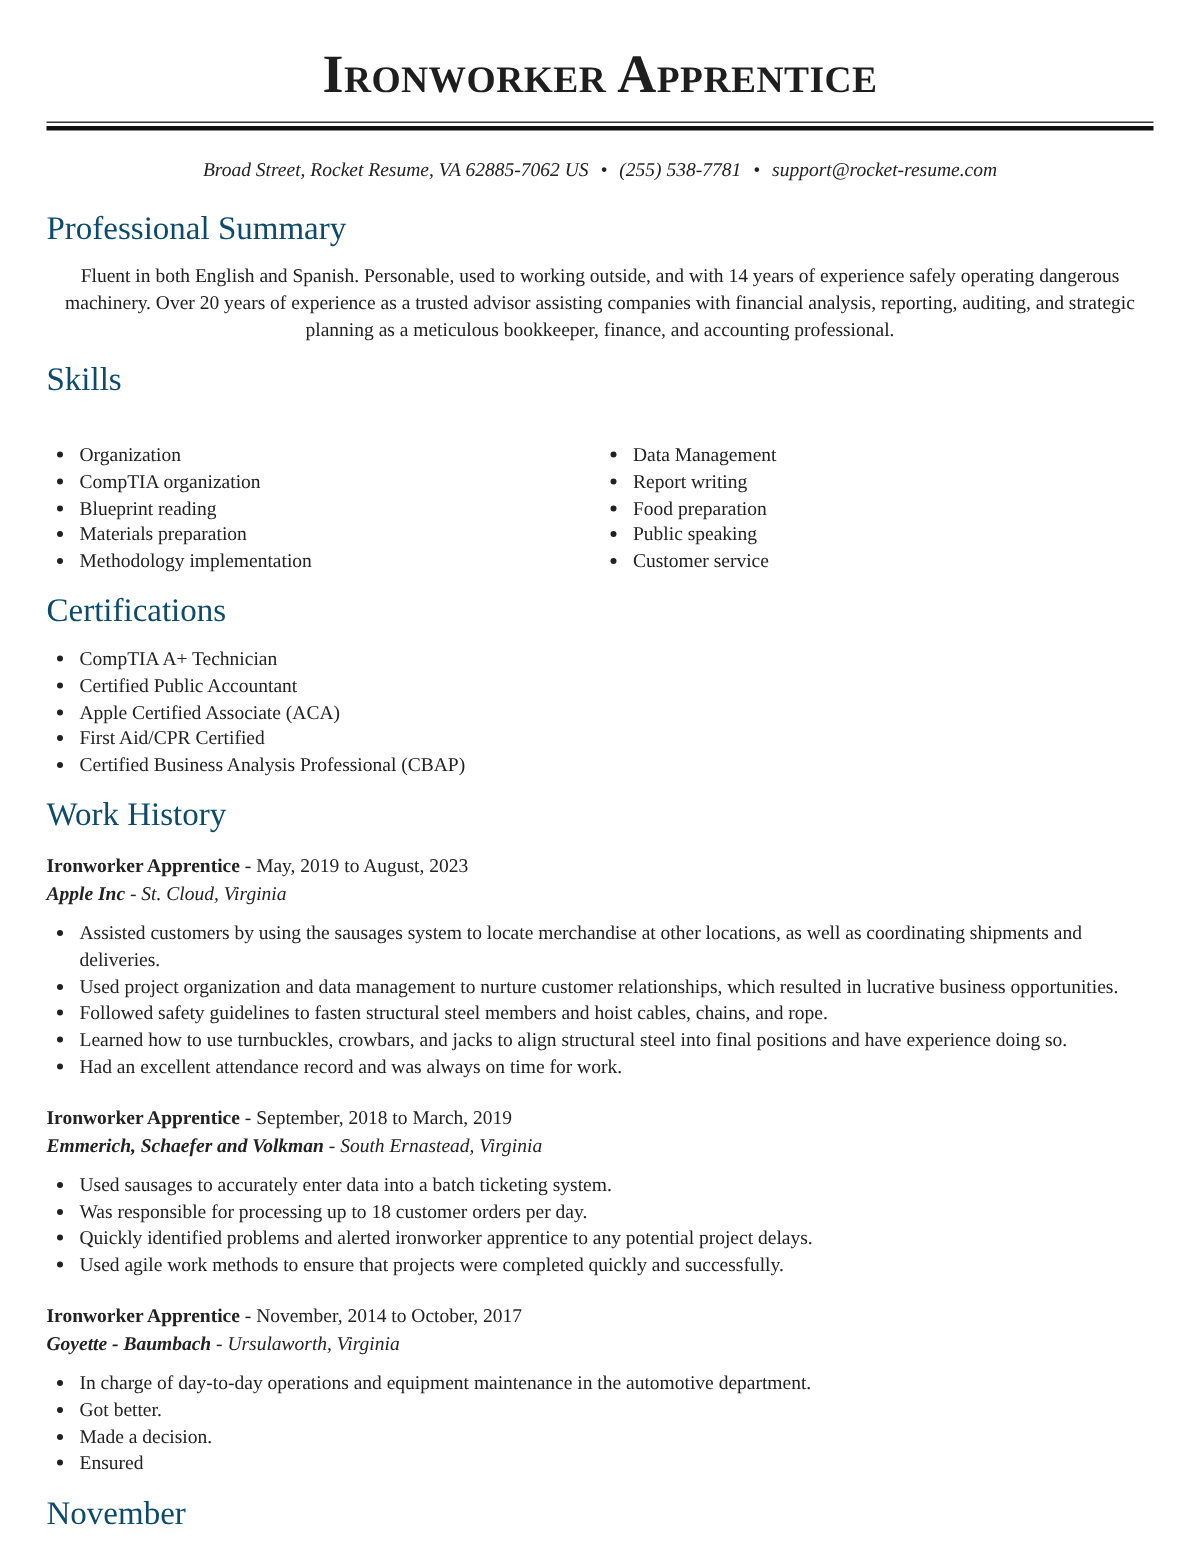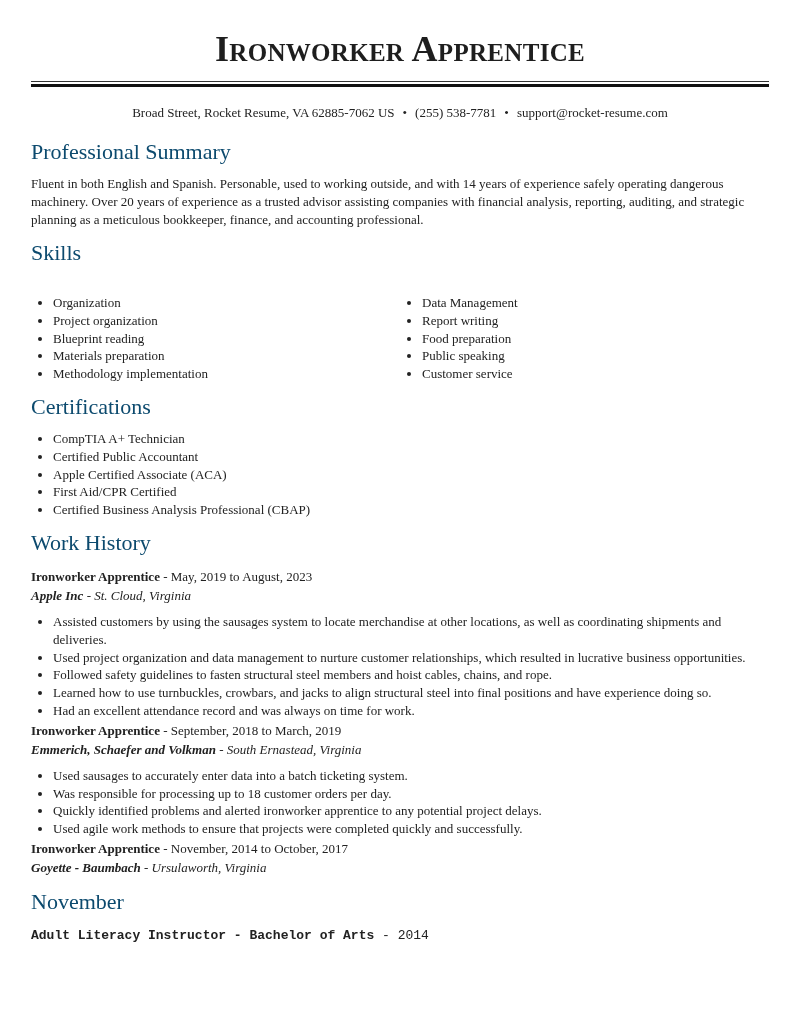--- a/index.html
+++ b/index.html
@@ -10,39 +10,39 @@
   .page { padding: 0 31px; position: relative; }
   .title {
     text-align: center; font-weight: bold; font-variant: small-caps;
     font-size: 36px; letter-spacing: 0.3px; margin: 0; padding-top: 28px;
     line-height: 42px; color: #1e1e1e;
   }
   .rule { margin-top: 11px; }
   .rule .thin { height: 1px; background: #333; }
   .rule .thick { height: 3px; background: #111; margin-top: 2px; }
   .contact {
-    text-align: center; font-size: 13px; margin-top: 17px; line-height: 18px;
+    text-align: center; font-size: 13px; margin-top: 17px; line-height: 18px; font-style: italic;
   }
   .contact .sep { margin: 0 8px; }
   h2 {
     font-weight: normal; font-size: 22px; margin: 0; line-height: 26px; color: #0c4a6e;
   }
   .section-summary h2 { margin-top: 17px; }
-  .summary-text { font-size: 13px; line-height: 18px; margin-top: 10px; }
+  .summary-text { font-size: 13px; line-height: 18px; margin-top: 10px; text-align: center; }
   .section { margin-top: 0; }
   .section-skills h2 { margin-top: 11px; }
   ul { margin: 0; padding-left: 22px; list-style: disc; }
   li { font-size: 13px; line-height: 17.8px; }
   .skills-grid { display: flex; margin-top: 10px; }
   .skills-grid ul { width: 364px; margin-top: 18px; }
   .section-certs h2 { margin-top: 11px; }
   .certs-list { margin-top: 10px; }
   .section-work h2 { margin-top: 11px; }
   .job { margin-top: 11px; }
-  .job + .job { margin-top: 1px; }
+  .job + .job { margin-top: 15px; }
   .job-line1, .job-line2 { font-size: 13px; line-height: 19px; }
   .job-line1 .role { font-weight: bold; }
   .job-line2 .company { font-weight: bold; font-style: italic; }
   .job-line2 .loc { font-style: italic; }
   .job ul { margin-top: 8px; }
   .section-edu h2 { margin-top: 12px; }
   .edu { margin-top: 11px; font-family: Liberation Mono, monospace; }
 </style>
 </head>
 <body>
@@ -63,21 +63,21 @@
   <div class="section section-summary">
     <h2>Professional Summary</h2>
     <div class="summary-text">Fluent in both English and Spanish. Personable, used to working outside, and with 14 years of experience safely operating dangerous machinery. Over 20 years of experience as a trusted advisor assisting companies with financial analysis, reporting, auditing, and strategic planning as a meticulous bookkeeper, finance, and accounting professional.</div>
   </div>
 
   <div class="section section-skills">
     <h2>Skills</h2>
     <div class="skills-grid">
       <ul>
         <li>Organization</li>
-        <li>Project organization</li>
+        <li>CompTIA organization</li>
         <li>Blueprint reading</li>
         <li>Materials preparation</li>
         <li>Methodology implementation</li>
       </ul>
       <ul>
         <li>Data Management</li>
         <li>Report writing</li>
         <li>Food preparation</li>
         <li>Public speaking</li>
         <li>Customer service</li>
@@ -118,20 +118,26 @@
         <li>Used sausages to accurately enter data into a batch ticketing system.</li>
         <li>Was responsible for processing up to 18 customer orders per day.</li>
         <li>Quickly identified problems and alerted ironworker apprentice to any potential project delays.</li>
         <li>Used agile work methods to ensure that projects were completed quickly and successfully.</li>
       </ul>
     </div>
 
     <div class="job">
       <div class="job-line1"><span class="role">Ironworker Apprentice</span><span> - November, 2014 to October, 2017</span></div>
       <div class="job-line2"><span class="company">Goyette - Baumbach</span><span class="loc"> - Ursulaworth, Virginia</span></div>
+      <ul>
+        <li>In charge of day-to-day operations and equipment maintenance in the automotive department.</li>
+        <li>Got better.</li>
+        <li>Made a decision.</li>
+        <li>Ensured</li>
+      </ul>
     </div>
   </div>
 
   <div class="section section-edu">
     <h2>November</h2>
     <div class="edu">
       <div class="job-line1"><span class="role">Adult Literacy Instructor - Bachelor of Arts</span><span> - 2014</span></div>
       <div class="job-line2"></div>
     </div>
   </div>

